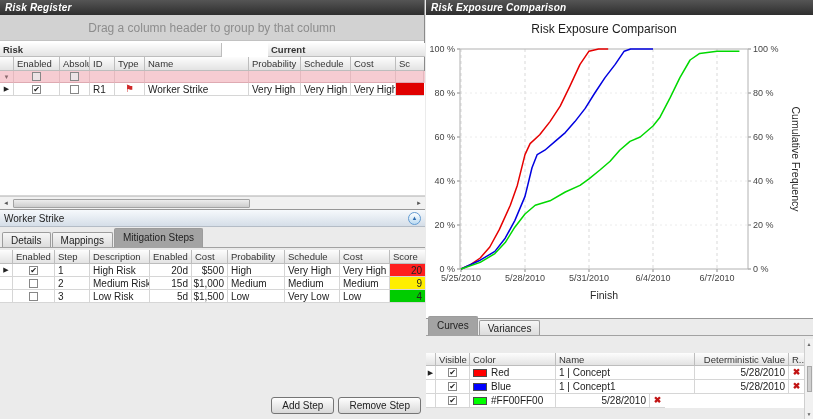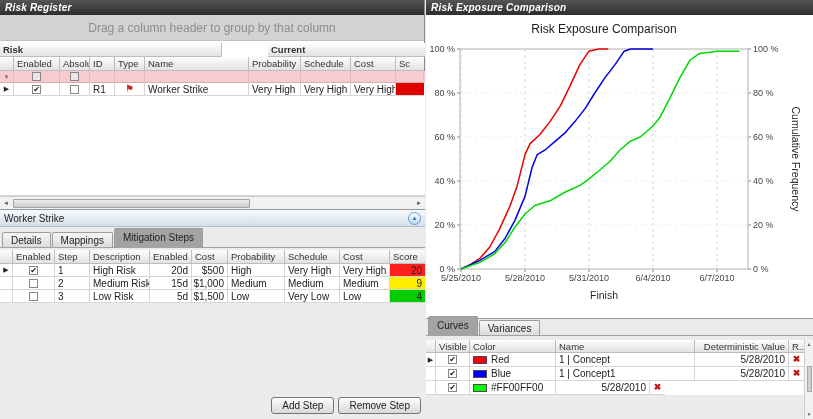--- a/index.html
+++ b/index.html
@@ -72,21 +72,21 @@
   
   .right-panel{position:absolute;left:426px;top:0;width:387px;height:419px;background:#fff;}
   .chart-wrap{position:absolute;top:15px;left:0;width:387px;height:303px;background:#fff;}
   svg text{font-family:"Liberation Sans",sans-serif;}
   .tick{font-size:9px;fill:#444;}
   .chart-title{font-size:12px;fill:#1c1c1c;}
   .axis-label{font-size:10.5px;fill:#2a2a2a;}
 
   .curves-panel{position:absolute;top:318px;left:0;width:387px;height:101px;background:#ebebeb;border-top:1px solid #979797;}
   .curves-panel .tabs{height:17px;padding-top:2px;}
-  .cv-grid{margin-top:4px;background:#ebebeb;border-radius:25px;}
+  .cv-grid{margin-top:17px;background:#ebebeb;border-radius:25px;}
   .vrow{display:flex;width:378px;}
   .vhdr{height:13px;}
   .vdata{height:14px;background:#fff;}
   .vc1{width:10px}.vc2{width:34px}.vc3{width:86px}.vc4{width:139px}.vc5{width:94px}.vc6{width:15px;border-right:none}
   .swatch{width:14px;height:8px;border:1px solid #4a4a4a;margin-right:4px;flex:none;}
   .delx{color:#c21414;font-size:9px;font-weight:bold;line-height:9px;}
   .vscroll{position:absolute;right:0;top:20px;bottom:0;width:9px;background:#f1f1f1;border-left:1px solid #cfcfcf;
     display:flex;flex-direction:column;align-items:center;justify-content:space-between;font-size:5px;color:#666;padding:2px 0;}
   .vthumb{width:5px;height:26px;background:#cfcfcf;border:1px solid #a8a8a8;}
 </style>

